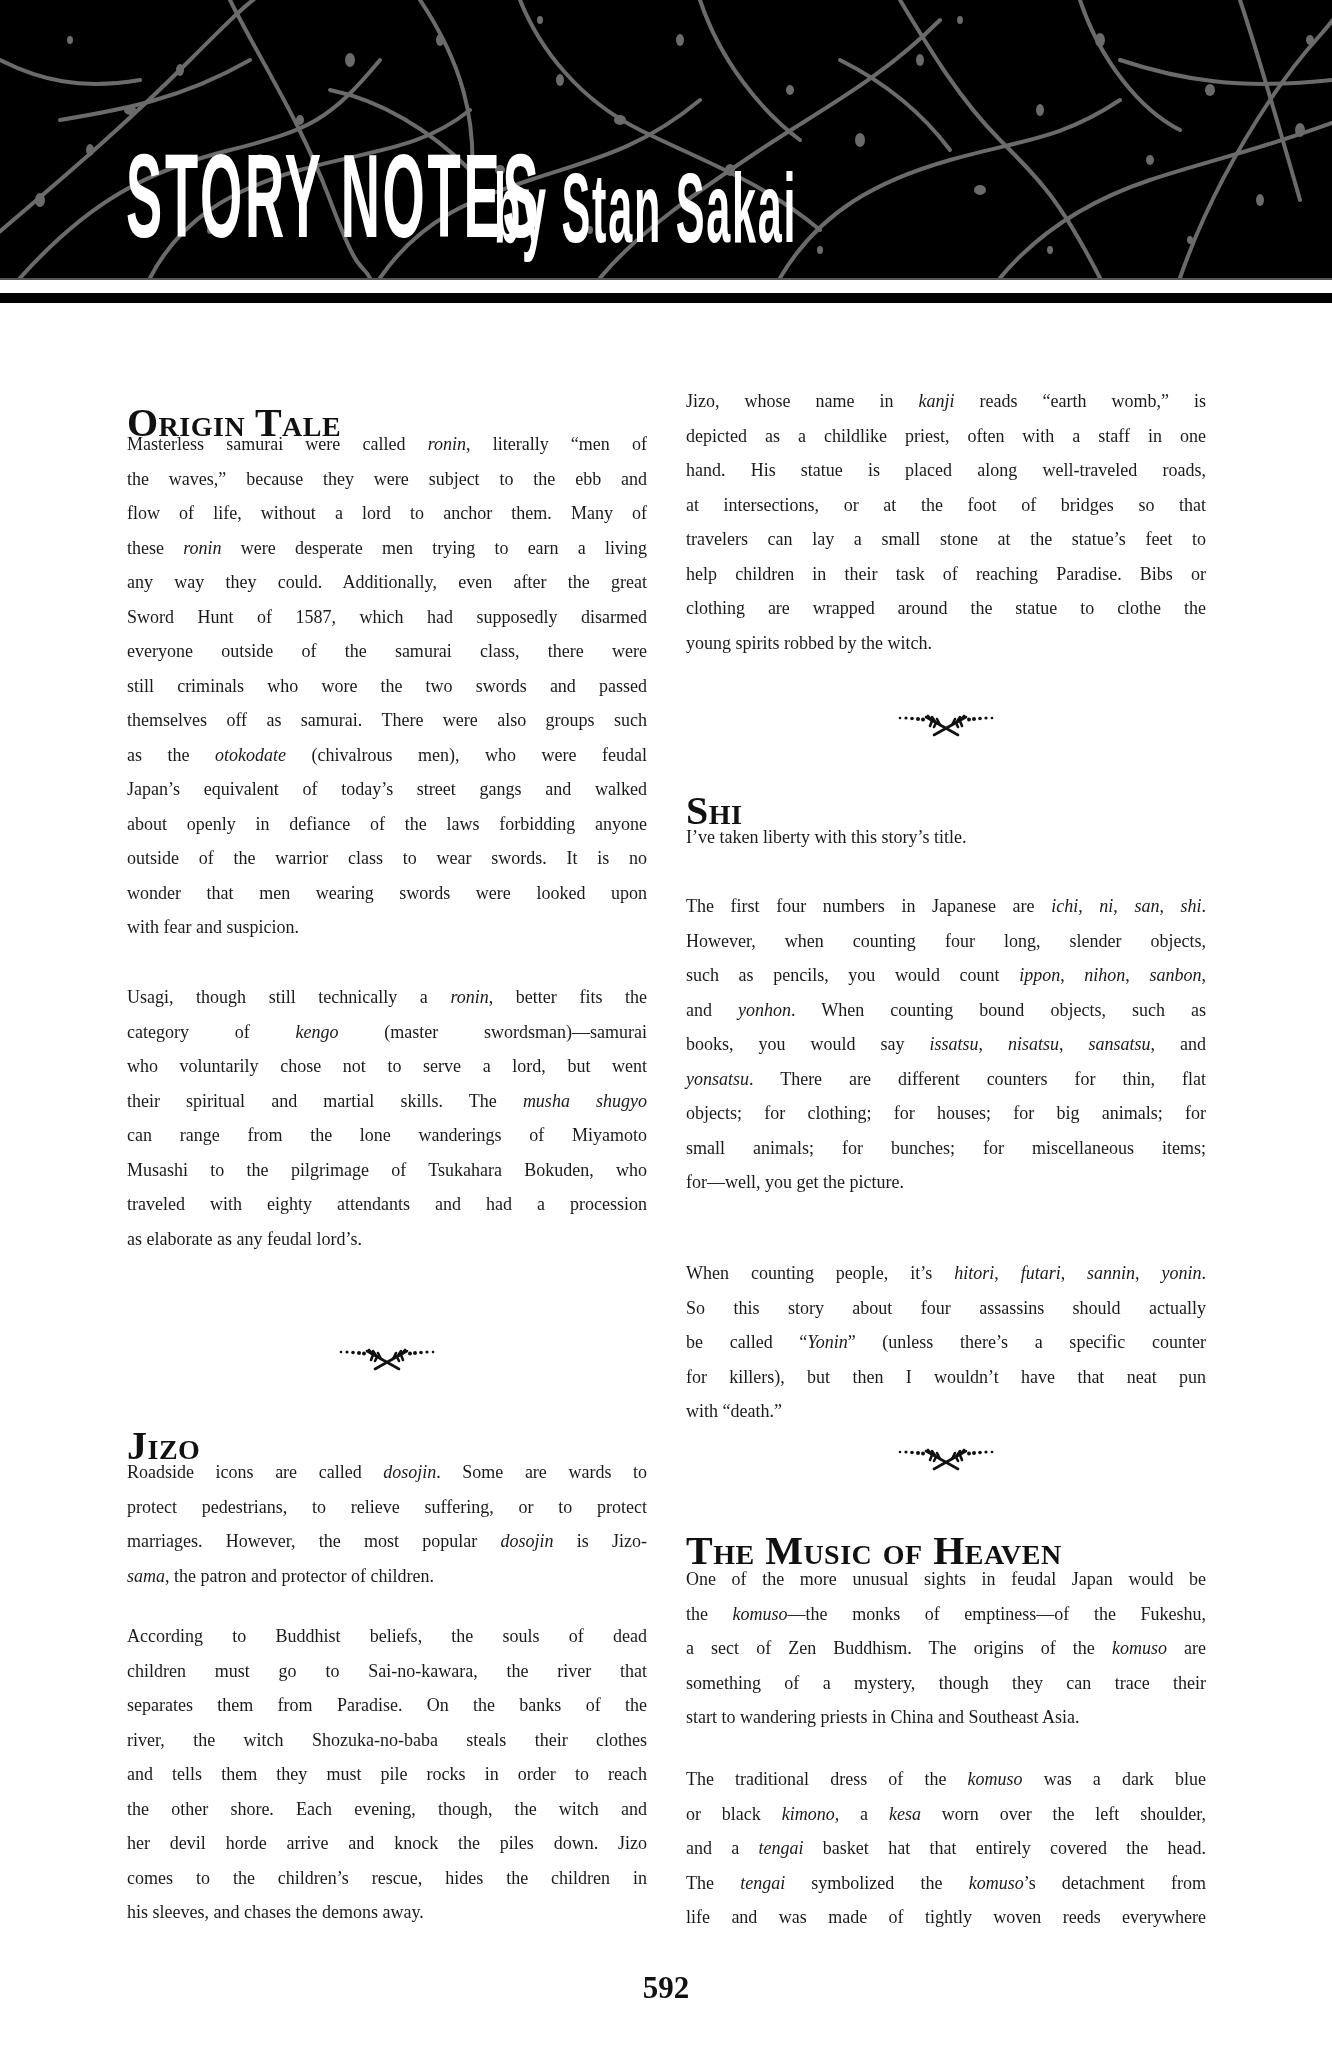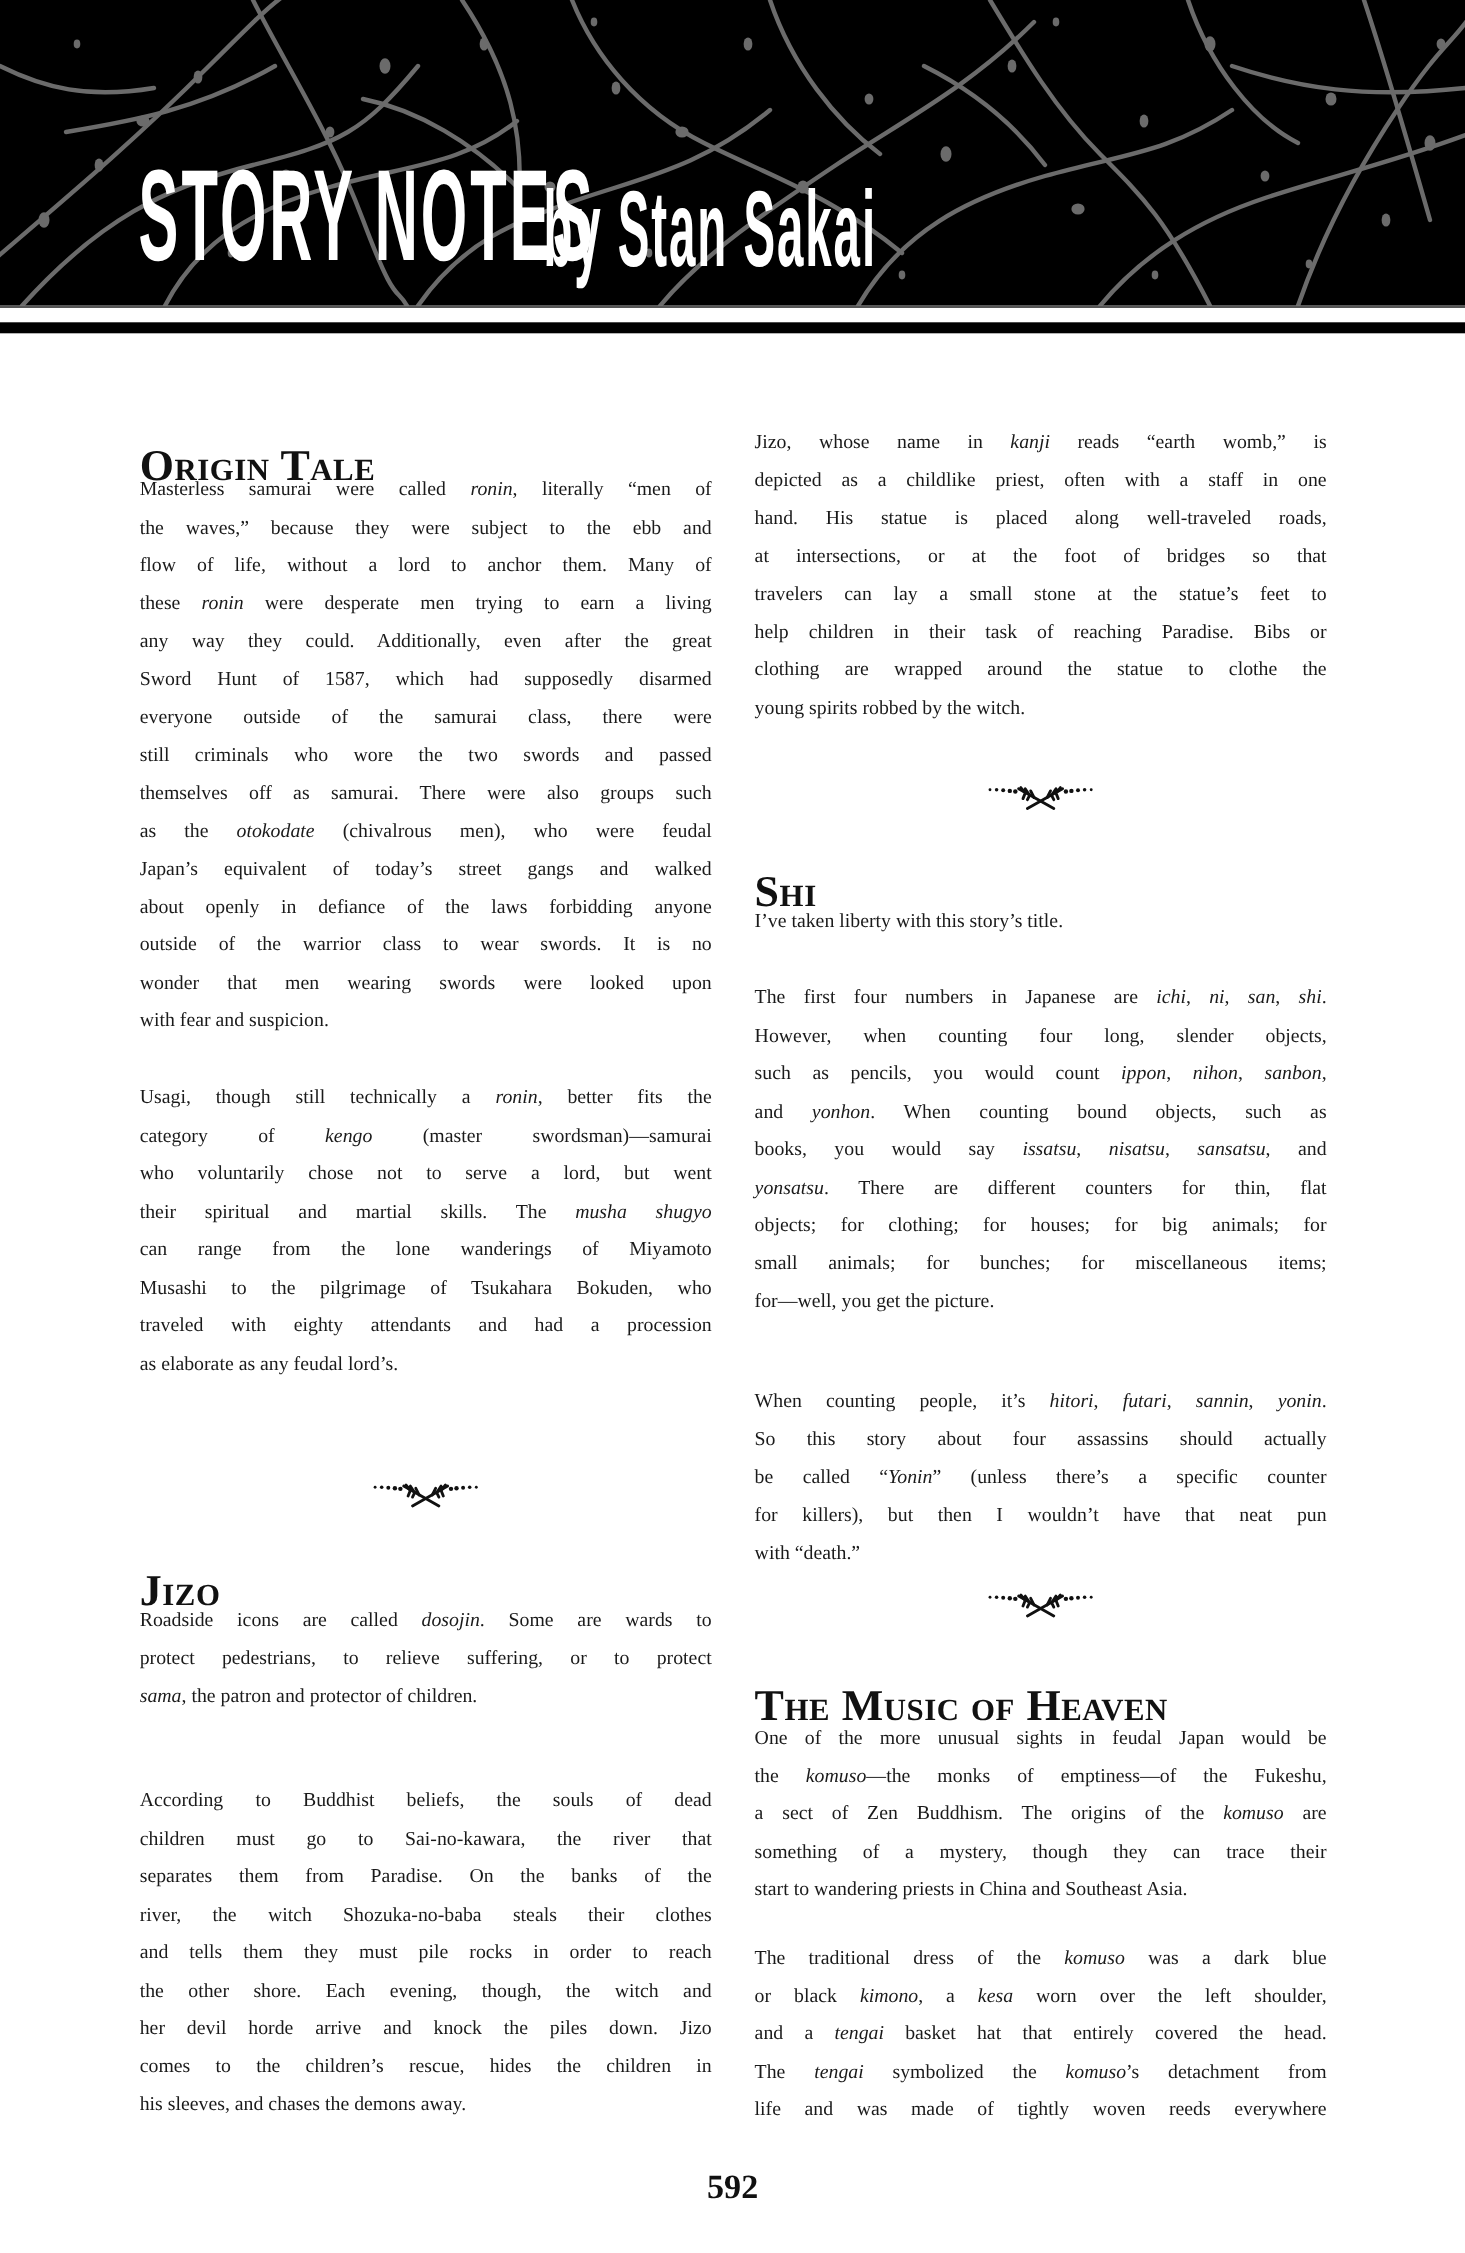--- a/index.html
+++ b/index.html
@@ -138,20 +138,21 @@
         <circle cx="90" cy="7" r="1.6"></circle>
         <circle cx="84" cy="7.5" r="1.8"></circle>
         <circle cx="78" cy="8" r="2"></circle>
         <circle cx="73" cy="8.5" r="2"></circle>
       </g>
   </svg>
   <div class="heading" style="top:1413px">Jizo</div>
   <div class="para" style="top:1455px">
       <span class="line"><span>Roadside icons are called </span><i>dosojin</i><span>. Some are wards to</span></span>
       <span class="line"><span>protect pedestrians, to relieve suffering, or to protect</span></span>
+      <span class="line"><span>marriages. However, the most popular </span><i>dosojin</i><span> is Jizo-</span></span>
       <span class="line last"><i>sama</i><span>, the patron and protector of children.</span></span>
     </div>
   <div class="para" style="top:1619px">
       <span class="line"><span>According to Buddhist beliefs, the souls of dead</span></span>
       <span class="line"><span>children must go to Sai-no-kawara, the river that</span></span>
       <span class="line"><span>separates them from Paradise. On the banks of the</span></span>
       <span class="line"><span>river, the witch Shozuka-no-baba steals their clothes</span></span>
       <span class="line"><span>and tells them they must pile rocks in order to reach</span></span>
       <span class="line"><span>the other shore. Each evening, though, the witch and</span></span>
       <span class="line"><span>her devil horde arrive and knock the piles down. Jizo</span></span>

